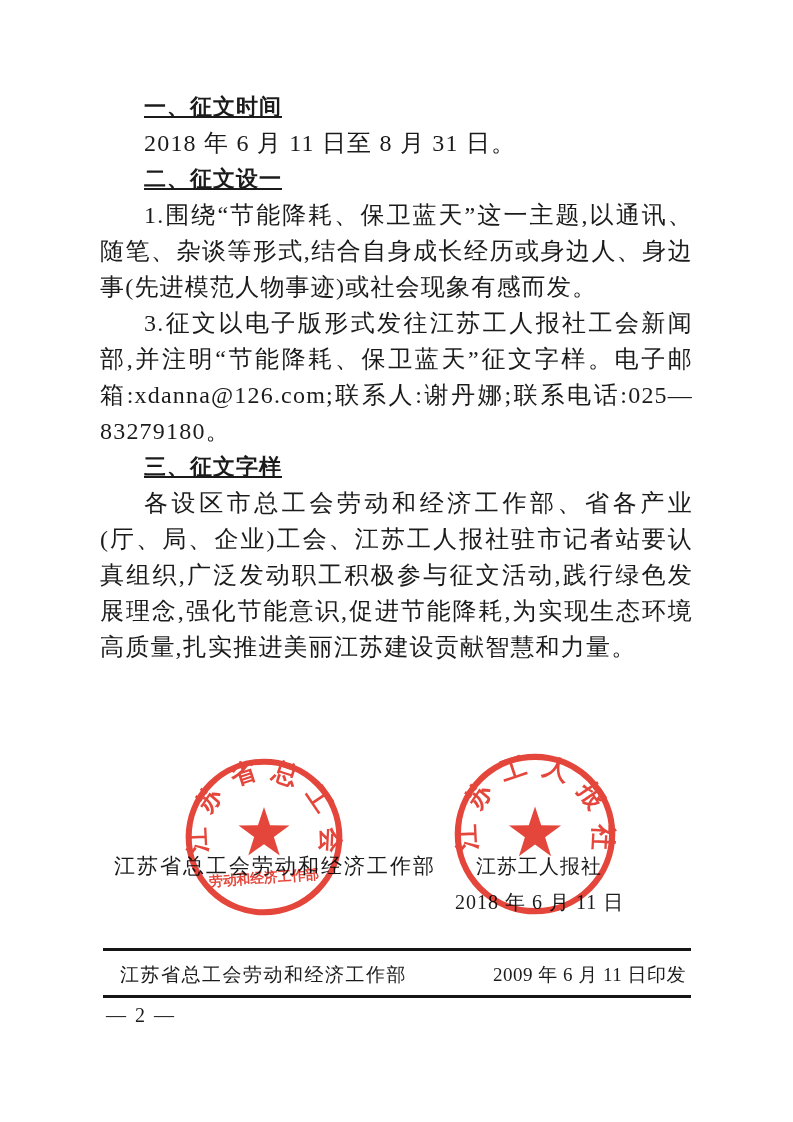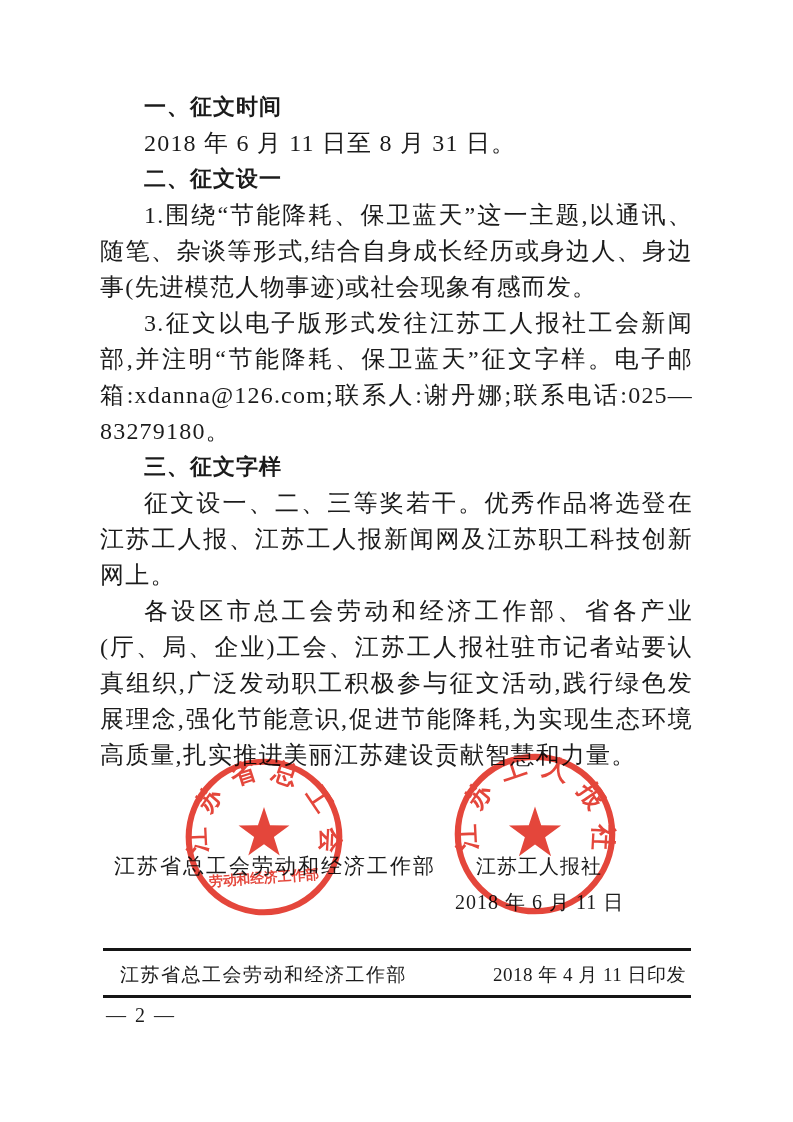--- a/index.html
+++ b/index.html
@@ -27,20 +27,21 @@
   }
   .section-heading {
     margin: 0;
     padding-left: 44px;
     font-family: "Liberation Sans", sans-serif;
     font-weight: bold;
     font-size: 22px;
     line-height: 36px;
     letter-spacing: 1px;
     color: var(--text-color);
+    text-decoration: underline;
   }
   .para {
     margin: 0;
     font-size: 24px;
     line-height: 36px;
     letter-spacing: 1.2px;
     text-indent: 44px;
     text-align: justify;
     text-justify: inter-ideograph;
     font-family: "Liberation Serif", serif;
@@ -111,21 +112,20 @@
 
   <div class="content">
     <h2 class="section-heading">一、征文时间</h2>
     <p class="para">2018 年 6 月 11 日至 8 月 31 日。</p>
 
     <h2 class="section-heading">二、征文设一</h2>
     <p class="para">1.围绕“节能降耗、保卫蓝天”这一主题,以通讯、随笔、杂谈等形式,结合自身成长经历或身边人、身边事(先进模范人物事迹)或社会现象有感而发。</p>
     <p class="para">3.征文以电子版形式发往江苏工人报社工会新闻部,并注明“节能降耗、保卫蓝天”征文字样。电子邮箱:xdanna@126.com;联系人:谢丹娜;联系电话:025—83279180。</p>
 
     <h2 class="section-heading">三、征文字样</h2>
-    <p class="para">征文设一、二、三等奖若干。优秀作品将选登在江苏工人报、江苏工人报新闻网及江苏职工科技创新网上。</p>
     <p class="para">各设区市总工会劳动和经济工作部、省各产业(厅、局、企业)工会、江苏工人报社驻市记者站要认真组织,广泛发动职工积极参与征文活动,践行绿色发展理念,强化节能意识,促进节能降耗,为实现生态环境高质量,扎实推进美丽江苏建设贡献智慧和力量。</p>
   </div>
 
   <div class="sig sig-left">江苏省总工会劳动和经济工作部</div>
   <div class="sig sig-right">江苏工人报社</div>
   <div class="sig sig-date">2018 年 6 月 11 日</div>
 
   <svg class="stamp stamp-left" viewBox="0 0 200 200" xmlns="http://www.w3.org/2000/svg">
     <circle class="ring" cx="100" cy="100" r="93"></circle>
     <path id="arc-left" d="M 30.5 118.6 A 72 72 0 1 1 169.5 118.6" fill="none"></path>
@@ -141,18 +141,18 @@
     <path id="arc-right" d="M 30.5 118.6 A 72 72 0 1 1 169.5 118.6" fill="none"></path>
     <text class="ring-text">
       <textPath href="#arc-right" startOffset="0" textLength="264" lengthAdjust="spacing">江苏工人报社</textPath>
     </text>
     <polygon class="star" points="100,67 107.5,89.6 131.4,89.8 112.2,104 119.4,126.7 100,112.8 80.6,126.7 87.8,104 68.6,89.8 92.5,89.6"></polygon>
   </svg>
 
   <div class="footer-rule rule-top"></div>
   <div class="footer-row">
     <span class="footer-issuer">江苏省总工会劳动和经济工作部</span>
-    <span class="footer-print-date">2018 年 4 月 11 日印发</span>
+    <span class="footer-print-date">2009 年 6 月 11 日印发</span>
   </div>
   <div class="footer-rule rule-bottom"></div>
   <div class="page-number">— 2 —</div>
 
 </div>
 
 </body></html>

